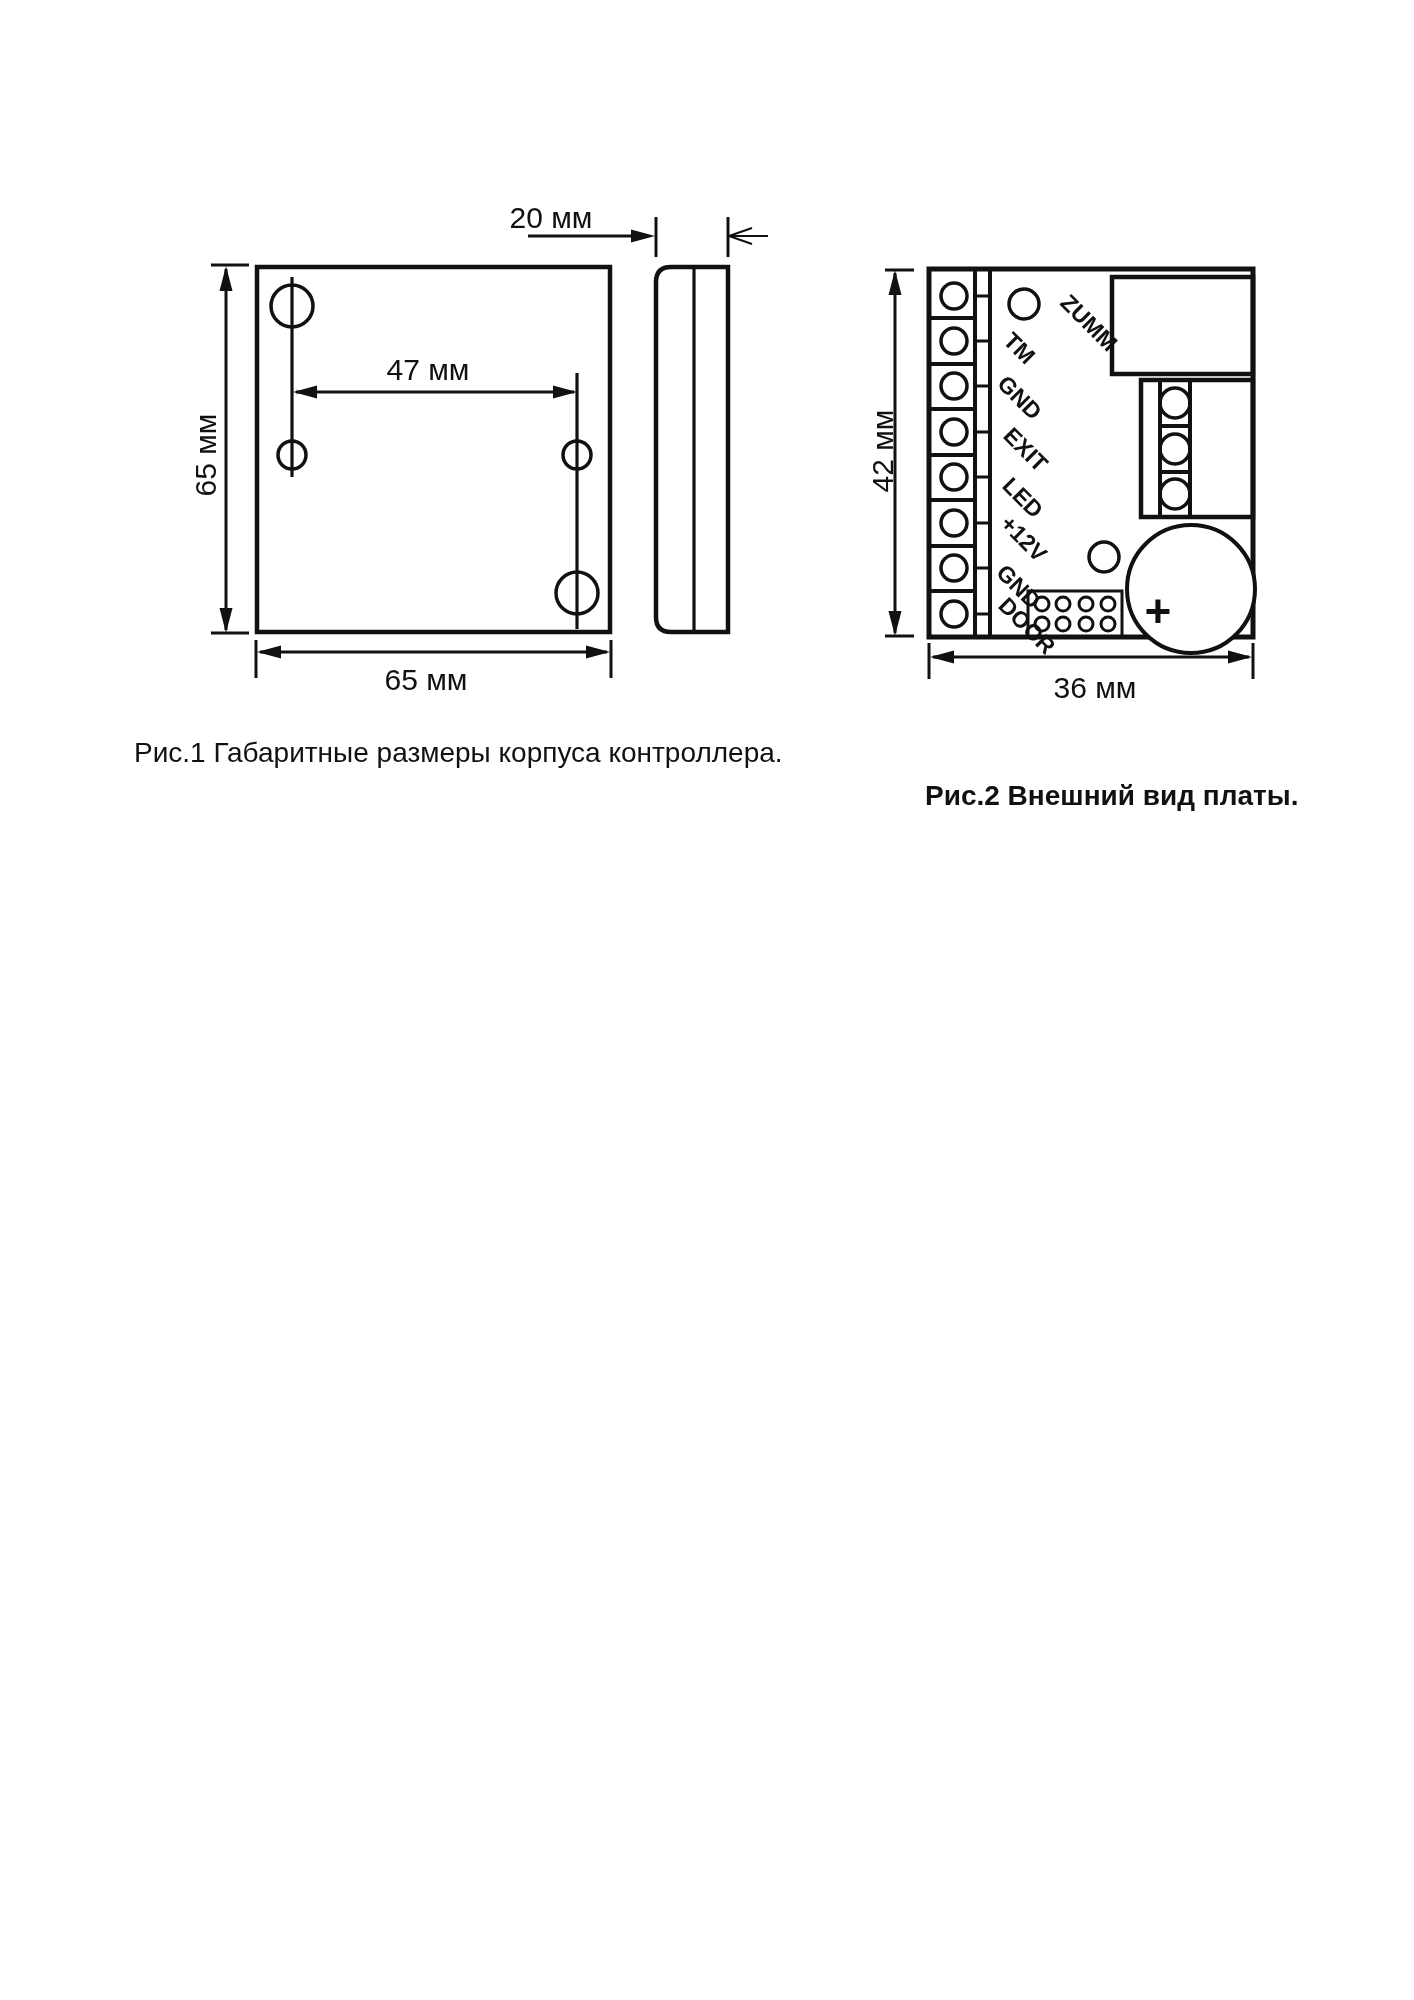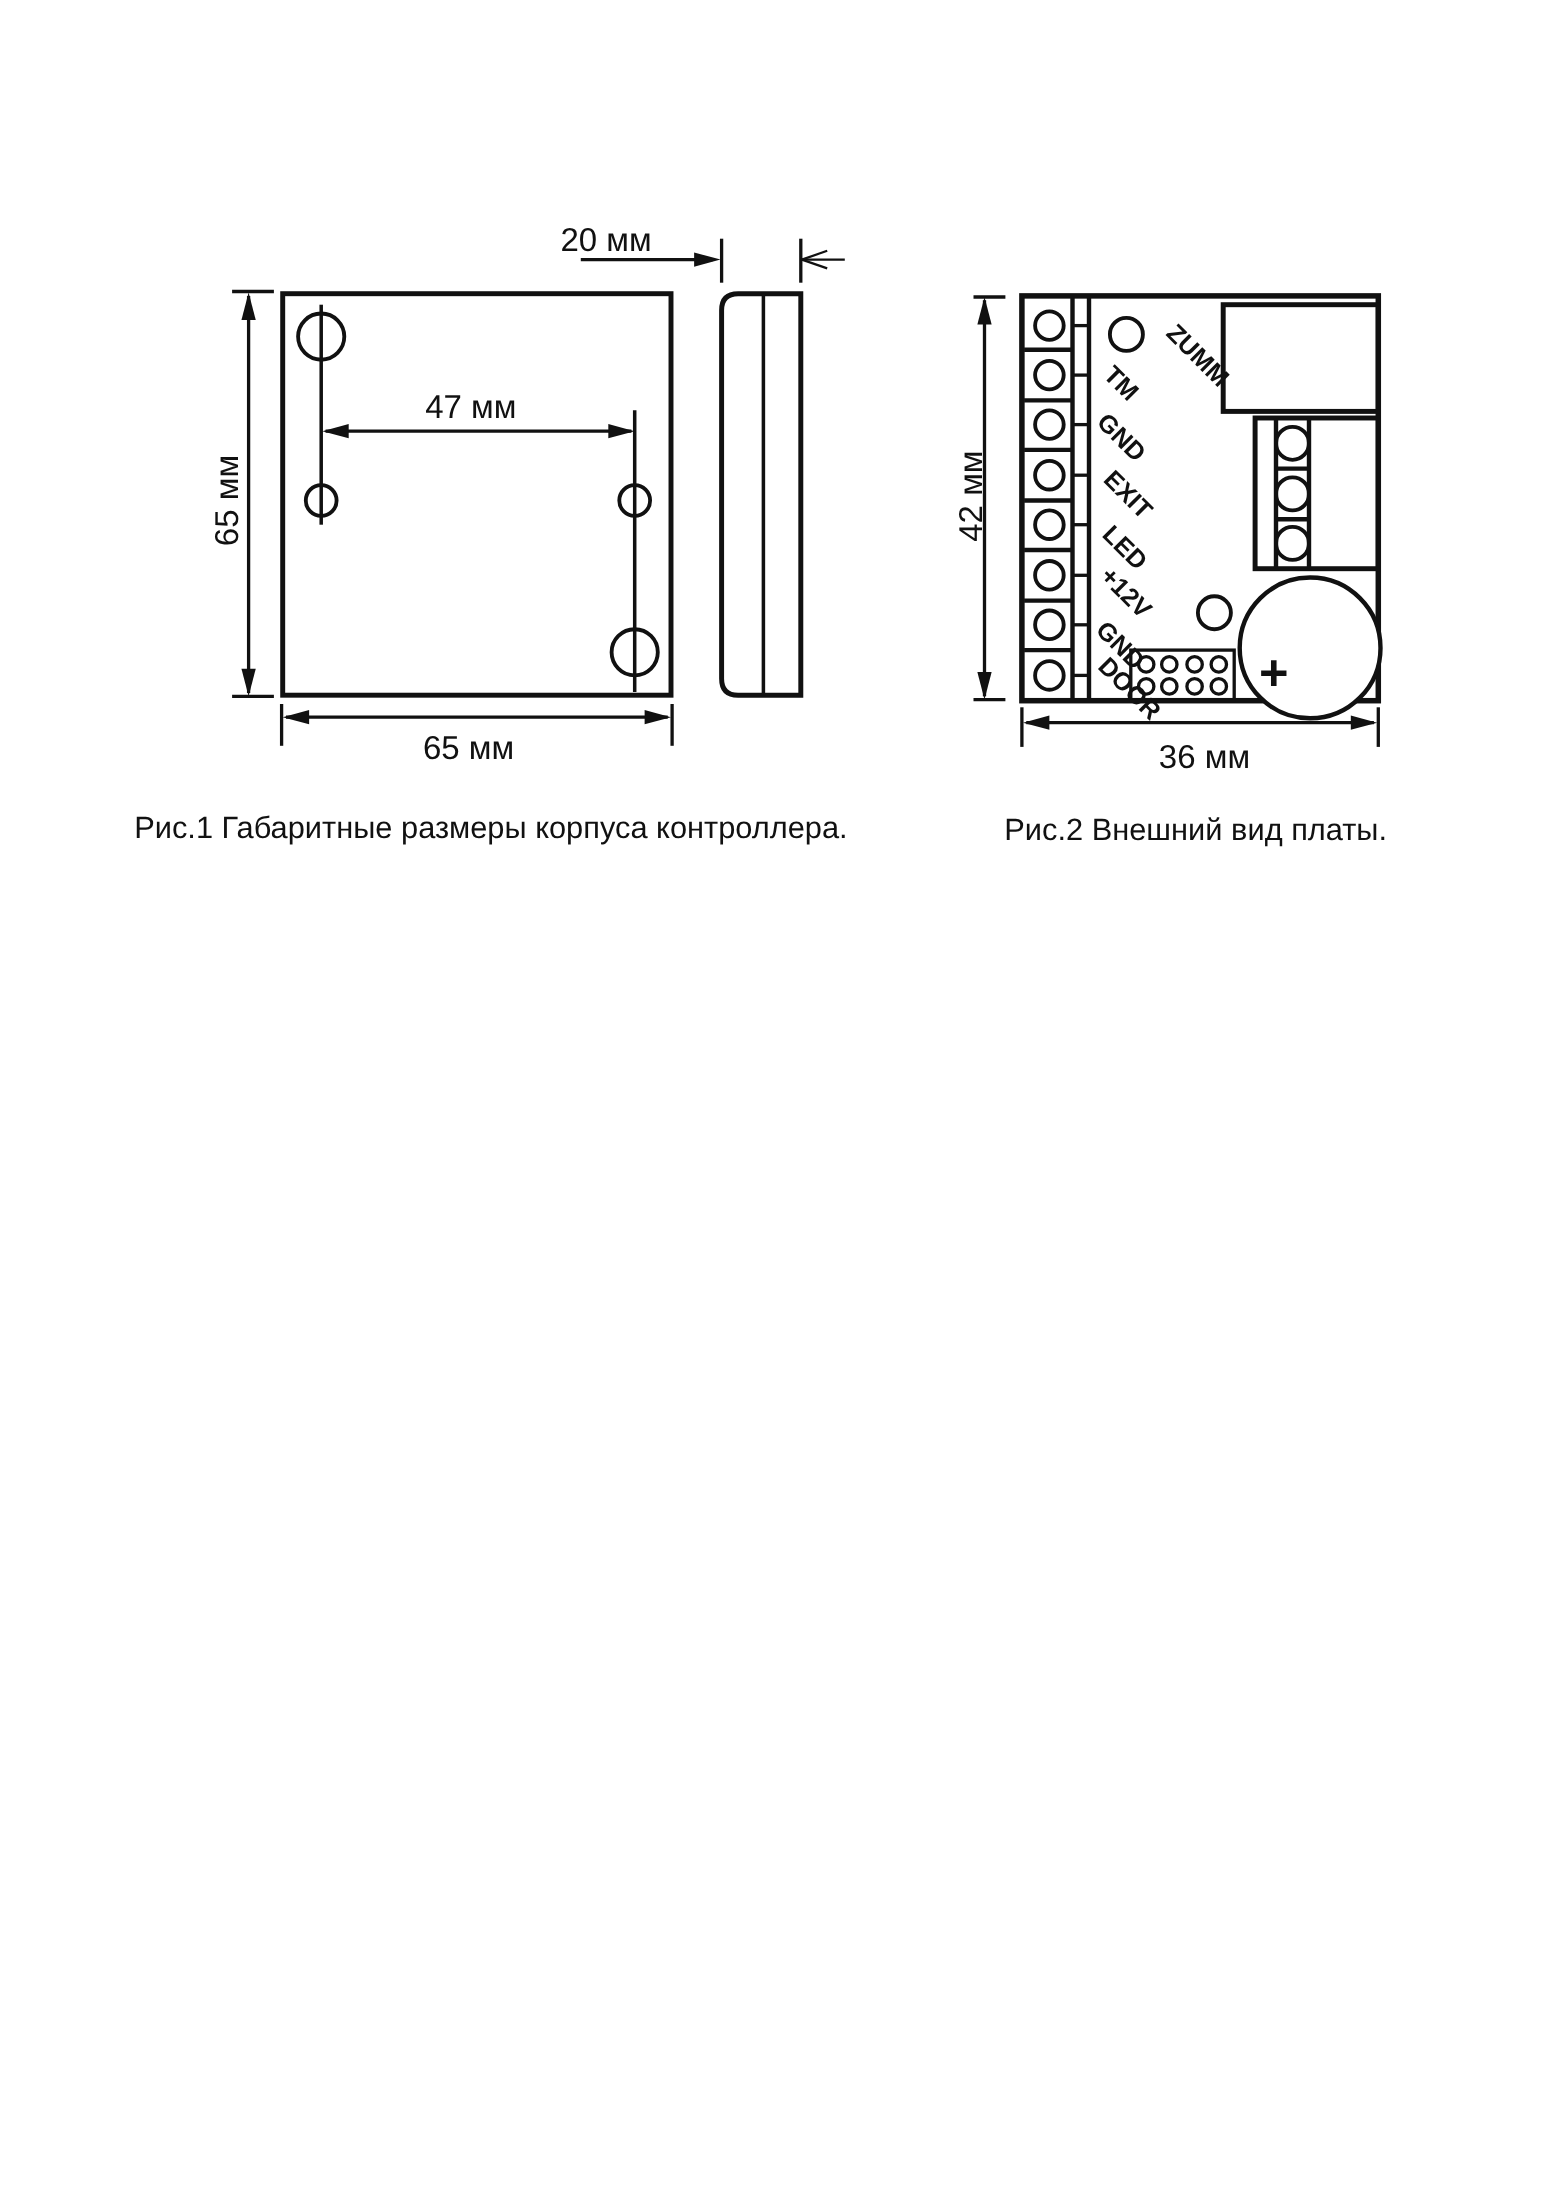--- a/index.html
+++ b/index.html
@@ -13,21 +13,21 @@
   .t4{fill:none;stroke:#111;stroke-width:4;}
   .hole{fill:none;stroke:#111;stroke-width:3.5;}
   .small{fill:none;stroke:#111;stroke-width:3;}
   .dim{fill:none;stroke:#111;stroke-width:3;}
   .thin{fill:none;stroke:#111;stroke-width:2;}
   .arrow{fill:#111;stroke:none;}
   .capfill{fill:#ffffff;stroke:#111;stroke-width:4;}
   text.dimlabel{font-size:30px;fill:#111;font-family:"Liberation Sans",sans-serif;}
   text.pinlabel{font-size:23px;font-weight:bold;fill:#111;font-family:"Liberation Sans",sans-serif;}
   text.plus{font-size:46px;font-weight:bold;fill:#111;font-family:"Liberation Sans",sans-serif;}
-  .caption{position:absolute;font-size:28px;color:#111;white-space:nowrap;}
+  .caption{position:absolute;font-size:28px;color:#111;white-space:nowrap;margin-left:12px;}
 </style>
 </head>
 <body>
 
 <div class="page">
 
 <svg width="1414" height="2000" viewBox="0 0 1414 2000">
 
   <g>
     <rect x="257" y="267" width="353" height="365" class="outline"></rect>
@@ -170,15 +170,15 @@
       <polygon points="930,657 954,650.5 954,663.5" class="arrow"></polygon>
       <polygon points="1252,657 1228,650.5 1228,663.5" class="arrow"></polygon>
       <line x1="929" y1="643" x2="929" y2="679" class="dim"></line>
       <line x1="1253" y1="643" x2="1253" y2="679" class="dim"></line>
       <text x="1095" y="698" text-anchor="middle" class="dimlabel">36 мм</text>
     </g>
   </g>
 </svg>
 
 <div class="caption" style="left:122px;top:737px;">Рис.1 Габаритные размеры корпуса контроллера.</div>
-<div class="caption" style="left:913px;top:739px;">Рис.2 Внешний вид платы.</div>
+<div class="caption" style="left:913px;top:780px;font-weight:bold;">Рис.2 Внешний вид платы.</div>
 
 </div>
 
 </body></html>

